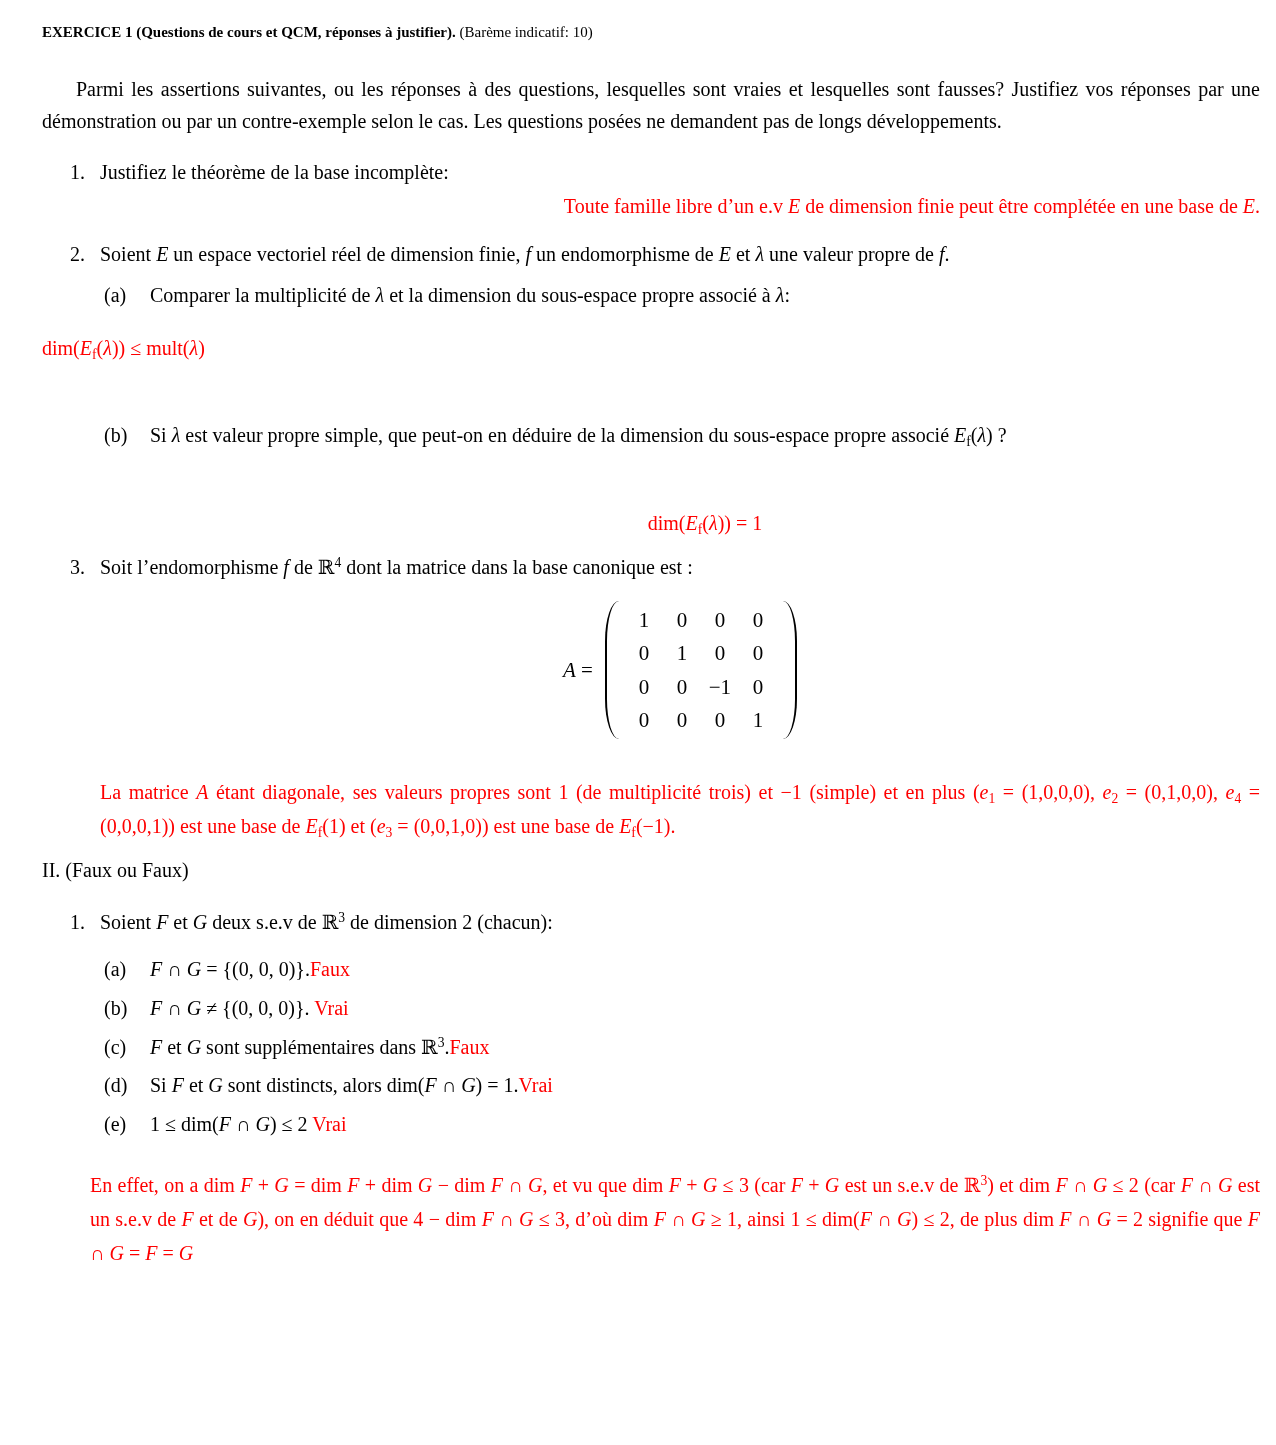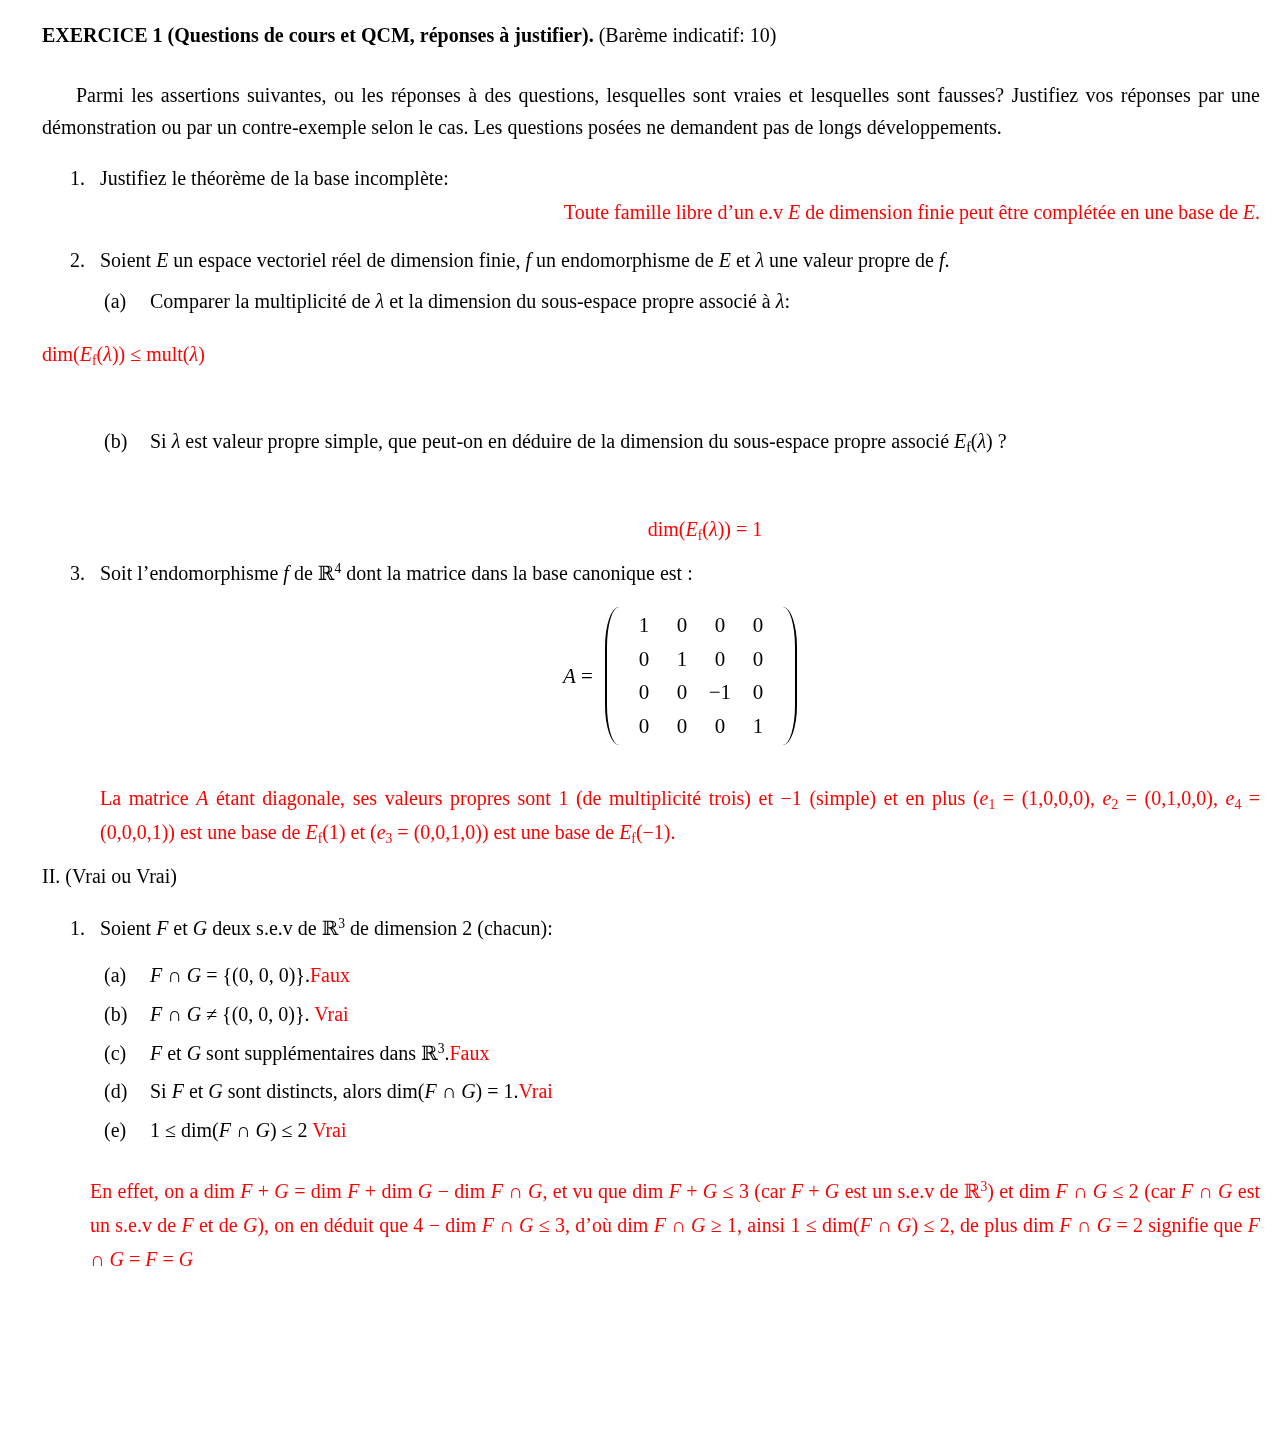--- a/index.html
+++ b/index.html
@@ -9,21 +9,21 @@
     padding:24px 16px 0 42px;
     font-family:"Liberation Serif","DejaVu Serif",serif;
     font-size:20px; color:#000000; line-height:1.18;
   }
   .red { color:#fe0000;text-align:right; }
   b,.bold { font-weight:bold; }
   i { font-style:italic; }
   sub { font-size:68%; vertical-align:-0.28em; line-height:0; }
   sup { font-size:68%; vertical-align:0.5em; line-height:0; }
 
-  .title { font-size:20px; }
+  .title { font-size:15px; }
   .intro { margin-top:31px; text-align:justify; text-indent:34px; line-height:1.62;font-family:Liberation Serif, serif; }
 
   .sec1-heading { margin-top:14px; margin-left:36px; }
   .sec2-heading { margin-top:16px; }
 
   .item { display:flex; }
   .item .num { flex:none; width:30px; margin-left:28px; }
   .item .body { flex:1 1 auto; }
 
   .subitem { display:flex; }
@@ -121,21 +121,21 @@
         <span>0</span>
         <span>1</span>
       </span>
       <span class="paren paren-r"></span>
     </span>
   </div>
 
 
   <div class="answer3 red">La matrice <i>A</i> étant diagonale, ses valeurs propres sont 1 (de multiplicité trois) et −1 (simple) et en plus (<i>e</i><sub>1</sub> = (1,0,0,0), <i>e</i><sub>2</sub> = (0,1,0,0), <i>e</i><sub>4</sub> = (0,0,0,1)) est une base de <i>E</i><sub>f</sub>(1) et (<i>e</i><sub>3</sub> = (0,0,1,0)) est une base de <i>E</i><sub>f</sub>(−1).</div>
 
-  <div class="sec2-heading">II. (Vrai ou Vrai)</div>
+  <div class="sec2-heading">II. (Faux ou Faux)</div>
 
   <div class="item mt-tf-intro">
     <span class="num">1.</span>
     <span class="body">Soient <i>F</i> et <i>G</i> deux s.e.v de ℝ<sup>3</sup> de dimension 2 (chacun):</span>
   </div>
 
   <div class="subitem mt-tf-first">
     <span class="slabel">(a)</span>
     <span class="sbody"><span><i>F</i> ∩ <i>G</i> = {(0, 0, 0)}.</span><span class="red">Faux</span></span>
   </div>

